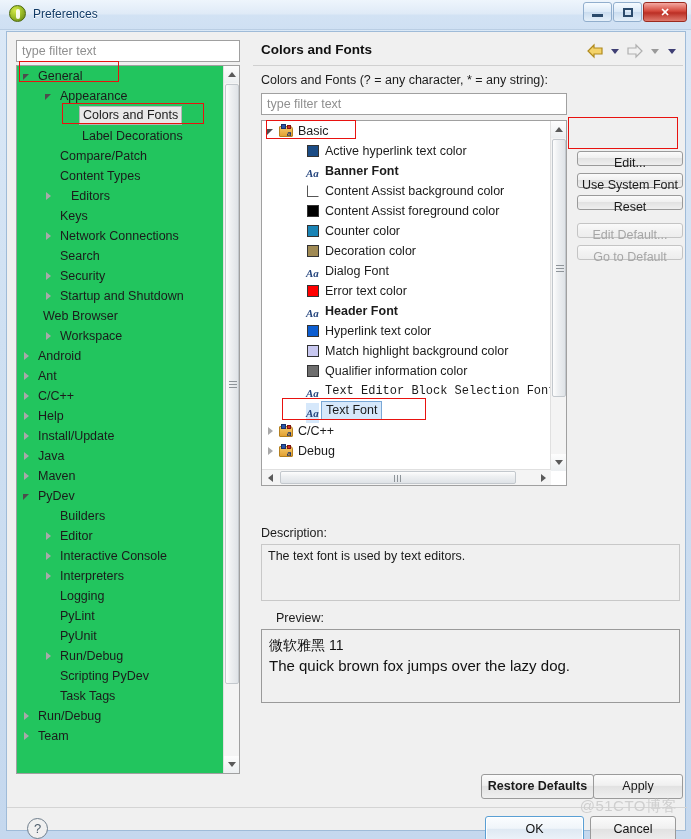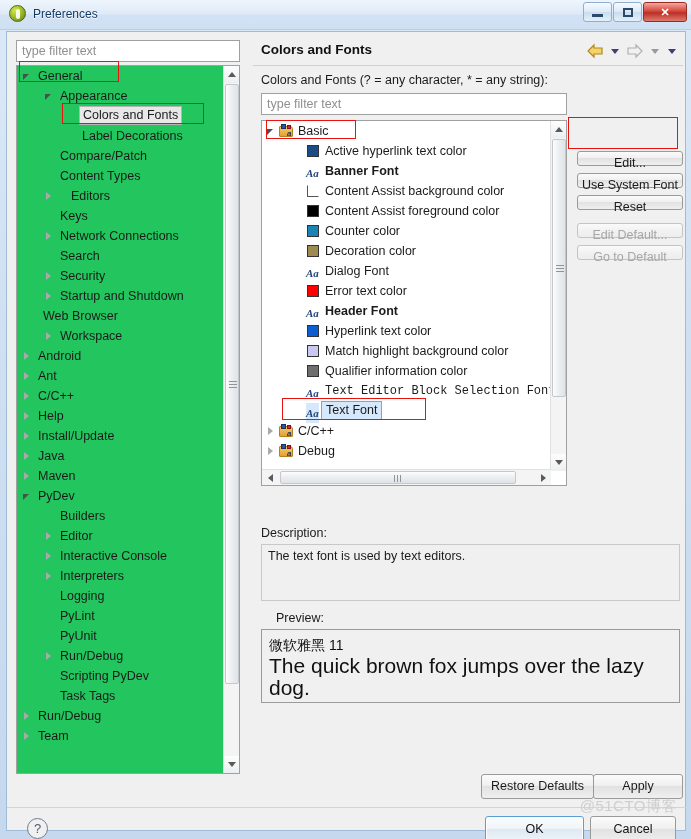--- a/index.html
+++ b/index.html
@@ -263,21 +263,21 @@
     background: #f0f0f0; border: 1px solid #c8c8c8;
     font-size: 12.5px; color: #1b1b1b; padding: 4px 6px;
   }
   .prev-box {
     position: absolute; left: 8px; top: 593px;
     width: 419px; height: 74px;
     background: #f0f0f0; border: 1px solid #9a9a9a;
     padding: 5px 7px;
   }
   .prev-line1 { font-size: 14px; color: #111; line-height: 20px; }
-  .prev-line2 { font-size: 21px; color: #111; line-height: 22px; }
+  .prev-line2 { font-size: 15px; color: #111; line-height: 22px; }
 
   
   .row-restore { position: absolute; left: 246px; top: 742px; width: 430px; height: 30px; }
   .btn-wide {
     position: absolute; height: 25px;
     border: 1px solid #9a9a9a; border-radius: 3px;
     background: linear-gradient(180deg,#fbfbfb 0%, #f0f0f0 45%, #e2e2e2 50%, #efefef 100%);
     font-size: 12.5px; color: #1b1b1b; text-align: center; line-height: 23px;
   }
   .sep-line {
@@ -628,21 +628,21 @@
 
     <div class="side-btns" id="side-buttons">
         <div class="btn">Edit...</div>
         <div class="btn">Use System Font</div>
         <div class="btn">Reset</div>
         <div class="btn disabled gap">Edit Default...</div>
         <div class="btn disabled">Go to Default</div>
       </div>
 
     <div class="row-restore">
-      <div class="btn-wide" style="left:228px; top:0; width:113px;">Restore Defaults</div>
+      <div class="btn-wide" style="left:228px; top:0; width:113px;font-weight:bold;">Restore Defaults</div>
       <div class="btn-wide" style="left:340px; top:0; width:90px;">Apply</div>
     </div>
 
     <div class="sep-line"></div>
 
     <div class="help-icon">?</div>
     <div class="btn-ok">OK</div>
     <div class="btn-cancel">Cancel</div>
 
     <div class="watermark">@51CTO博客</div>

